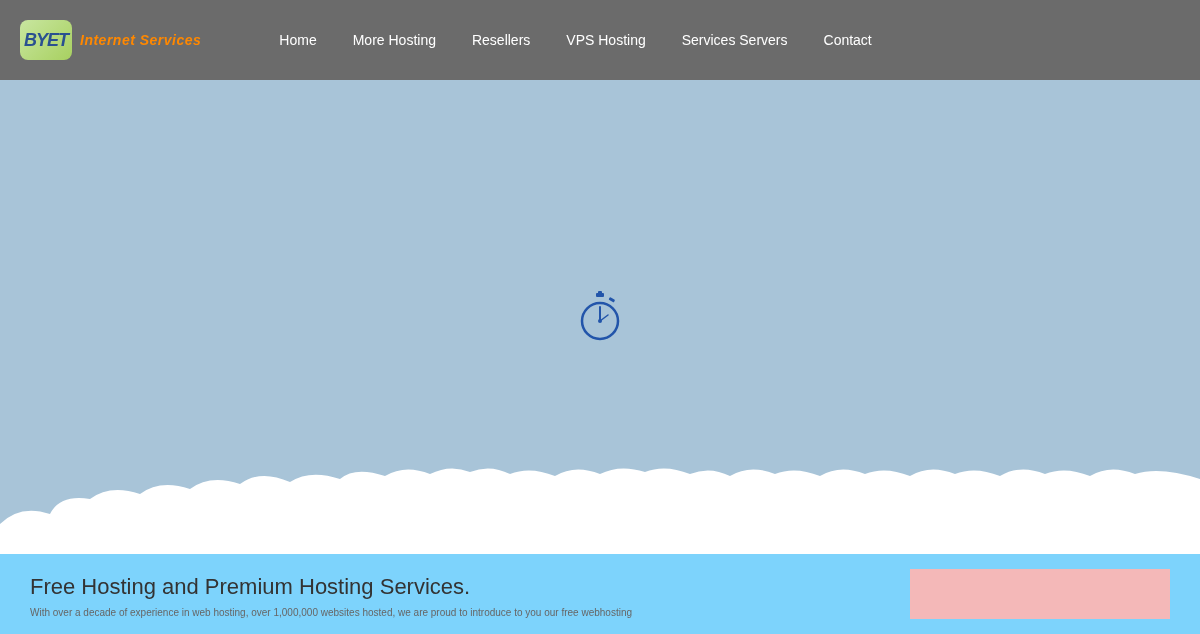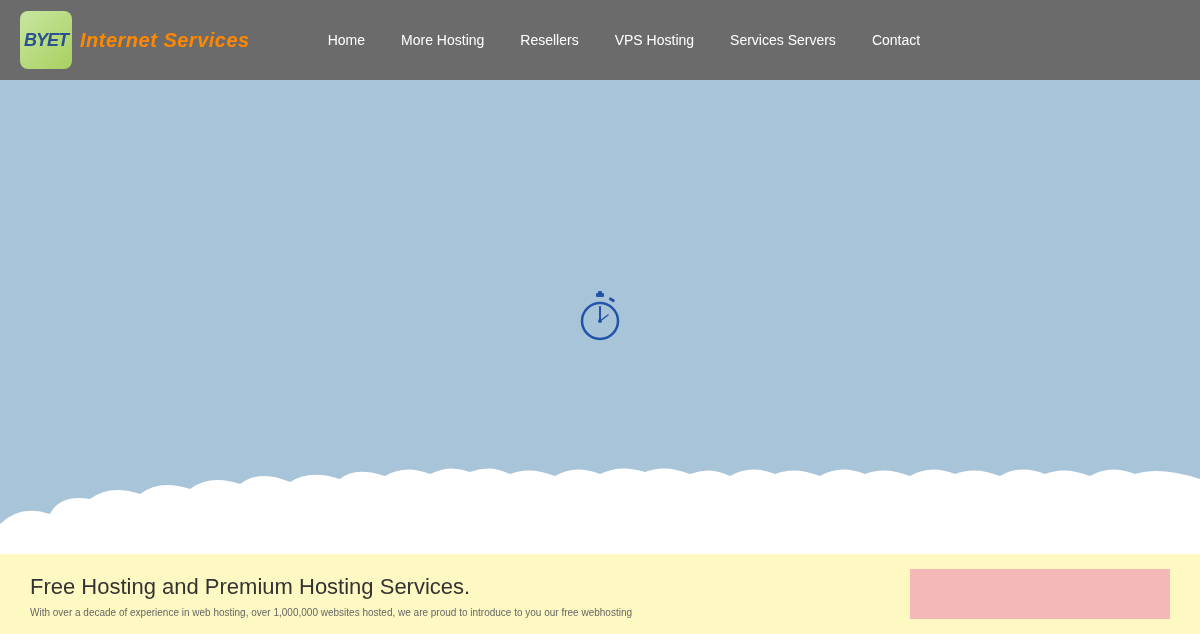--- a/index.html
+++ b/index.html
@@ -34,34 +34,34 @@
 
     .logo-badge {
       background: linear-gradient(135deg, #c8e6a0, #a8d060);
       border-radius: 8px;
       padding: 4px 8px;
       margin-right: 8px;
       display: flex;
       align-items: center;
       justify-content: center;
       width: 52px;
-      height: 58px;
+      height: 40px;
       position: relative;
     }
 
     .logo-text-byet {
       font-size: 18px;
       font-weight: 900;
       color: #2a5090;
       font-style: italic;
       letter-spacing: -1px;
     }
 
     .logo-internet {
-      font-size: 20px;
+      font-size: 14px;
       font-style: italic;
       color: #ff8800;
       font-weight: bold;
       letter-spacing: 0.5px;
     }
 
     .nav-links {
       display: flex;
       align-items: center;
       gap: 0;
@@ -112,21 +112,21 @@
       overflow: hidden;
     }
 
     .clouds-svg {
       width: 100%;
       height: 100%;
     }
 
     
     .content-section {
-      background-color: #fef9c3;
+      background-color: #7dd3fc;
       height: 80px;
       padding: 20px 30px;
       display: flex;
       align-items: flex-start;
       gap: 20px;
     }
 
     .content-text {
       flex: 1;
     }

